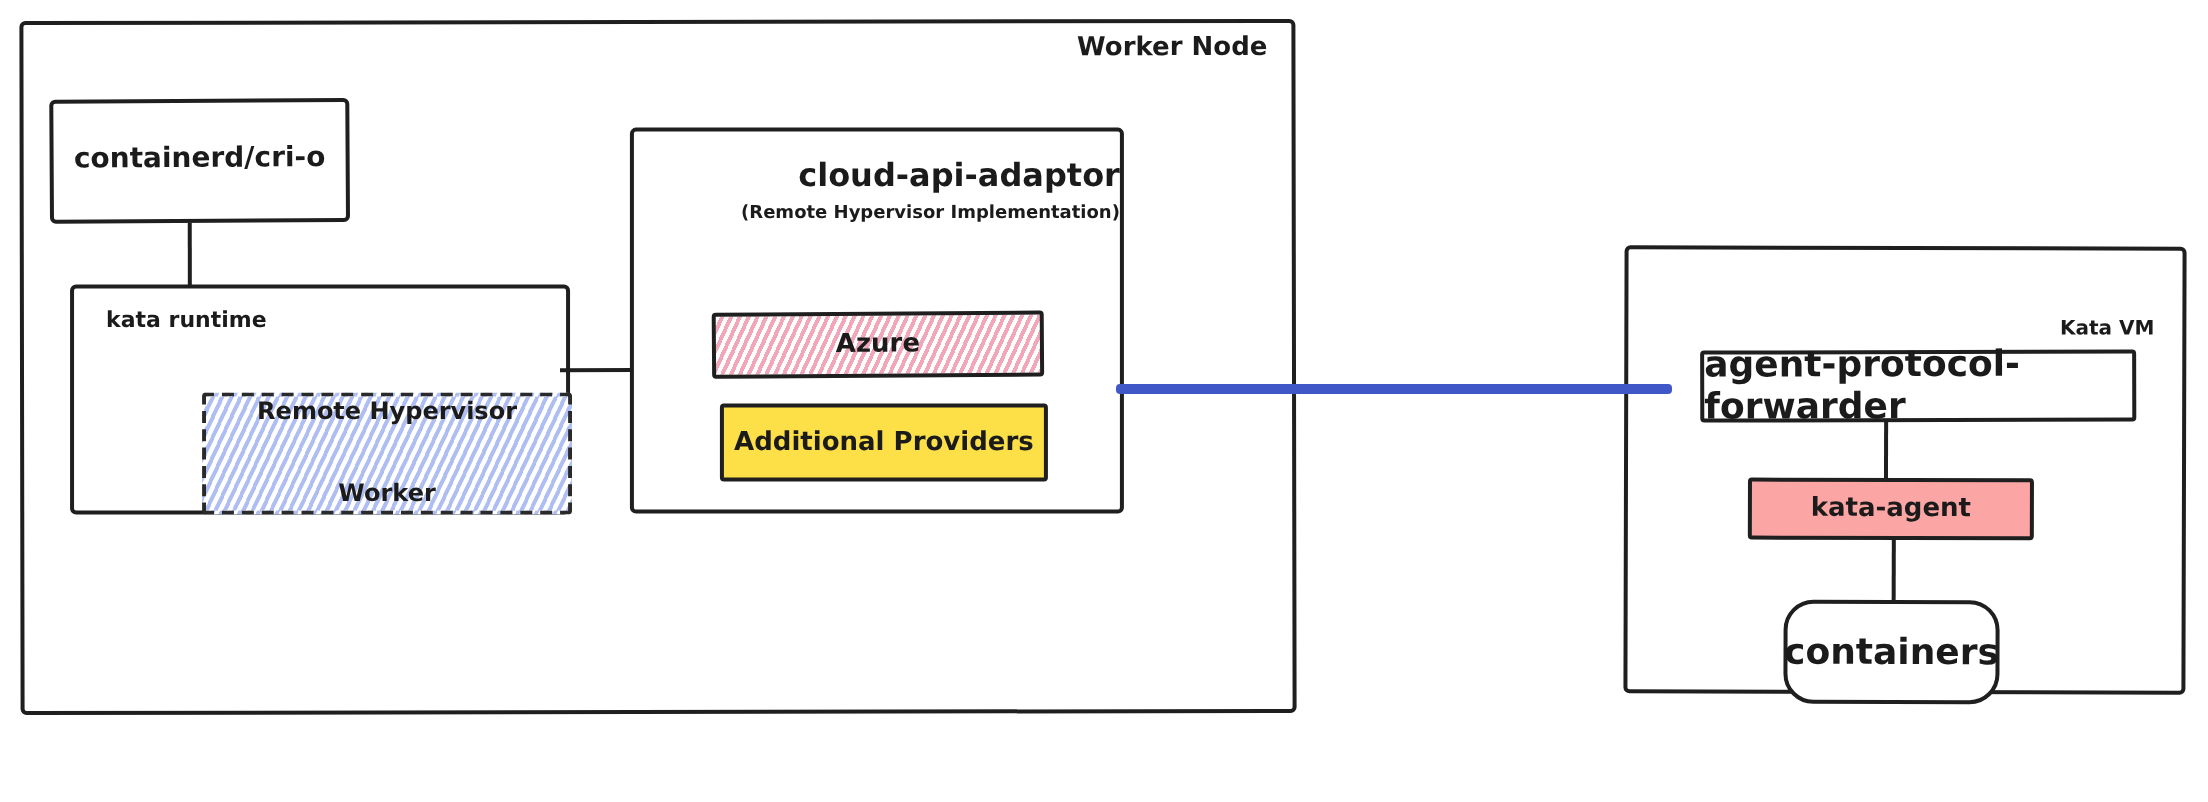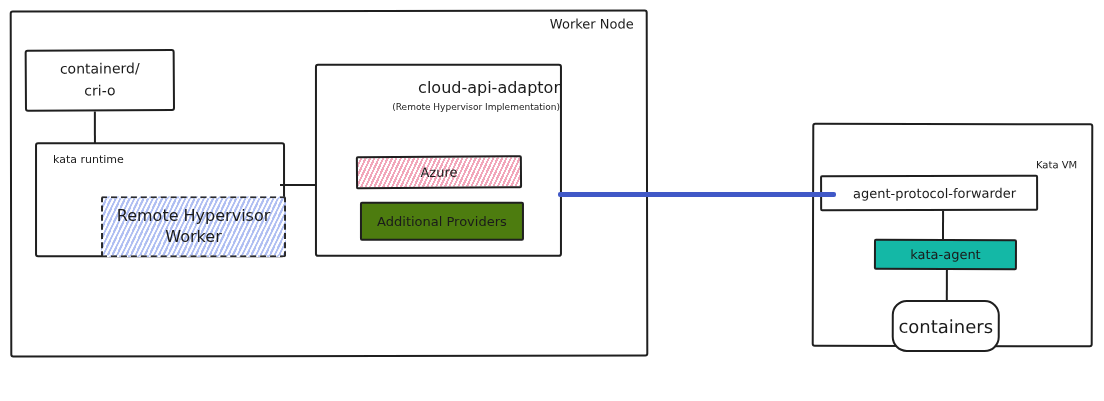--- a/index.html
+++ b/index.html
@@ -1,52 +1,52 @@
 <!DOCTYPE html>
 <html style="--stroke: #1f1f1f; --conn-blue: #4058c7; --pink-hatch: #f2a6ba; --blue-hatch: #aebdf2;"><head>
 <meta charset="utf-8">
 <style>
   html,body{margin:0;padding:0;background:#ffffff;}
   body{font-family:"DejaVu Sans","Liberation Sans",sans-serif;color:#1b1b1b;}
-  .canvas{position:relative;width:1104px;height:401px;background:#ffffff;overflow:hidden;}
+  .canvas{position:relative;width:1104px;height:401px;background:#ffffff;overflow:hidden;font-weight:bold;}
   .box{position:absolute;background:#ffffff;border:2px solid var(--stroke);border-radius:3px;box-sizing:border-box;}
   .lbl{white-space:nowrap;}
   
   .worker-node{left:10px;top:10px;width:638px;height:347px;transform:rotate(-0.1deg);}
   .worker-node-label{position:absolute;top:5px;right:12px;font-size:13px;}
   
-  .containerd{left:13px;top:37px;width:150px;height:62px;display:flex;flex-direction:column;align-items:center;justify-content:center;font-size:14px;line-height:1.55;transform:rotate(-0.25deg);}
+  .containerd{left:13px;top:37px;width:150px;height:62px;display:flex;flex-direction:row;align-items:center;justify-content:center;font-size:14px;line-height:1.55;transform:rotate(-0.25deg);}
   .vline{position:absolute;width:2px;background:var(--stroke);}
   .hline{position:absolute;height:2px;background:var(--stroke);}
   .conn-containerd-kata{left:82px;top:99px;height:32px;}
   
   .kata-runtime{left:23px;top:130px;width:250px;height:115px;transform:rotate(0.1deg);}
   .kata-runtime-label{position:absolute;top:9px;left:16px;font-size:11px;}
   .rhs{position:absolute;left:64px;top:52px;width:185px;height:61px;border:2px dashed #2a2a2a;border-radius:2px;
        background:repeating-linear-gradient(115deg,#ffffff 0px,#ffffff 2.2px,var(--blue-hatch) 2.2px,var(--blue-hatch) 4.2px);
-       display:flex;flex-direction:column;align-items:center;justify-content:center;font-size:16px;line-height:1.3;box-sizing:border-box;}
+       display:flex;flex-direction:column;align-items:center;justify-content:space-between;font-size:12px;line-height:1.3;box-sizing:border-box;}
   .conn-kata-caa{left:268px;top:172px;width:37px;}
   
   .caa{left:303px;top:52px;width:247px;height:193px;transform:rotate(0.1deg);}
   .caa-title{position:absolute;top:12px;left:0;width:100%;text-align:right;font-size:16px;}
   .caa-subtitle{position:absolute;top:36px;left:0;width:100%;text-align:right;font-size:9px;}
   .azure{position:absolute;left:39px;top:90px;width:166px;height:33px;border:2px solid var(--stroke);border-radius:2px;
          background:repeating-linear-gradient(115deg,#ffffff 0px,#ffffff 2px,var(--pink-hatch) 2px,var(--pink-hatch) 4px);
          display:flex;align-items:center;justify-content:center;font-size:13px;box-sizing:border-box;transform:rotate(-0.4deg);}
-  .addl{position:absolute;left:43px;top:136px;width:164px;height:39px;border:2px solid var(--stroke);border-radius:2px;background:#4d7c0f;
+  .addl{position:absolute;left:43px;top:136px;width:164px;height:39px;border:2px solid var(--stroke);border-radius:2px;background:#fde047;
         display:flex;align-items:center;justify-content:center;font-size:13px;box-sizing:border-box;}
   
   .blue-conn{position:absolute;left:558px;top:192px;width:278px;height:5px;background:var(--conn-blue);border-radius:2px;z-index:5;}
   
   .kata-vm{left:812px;top:123px;width:281px;height:224px;transform:rotate(0.15deg);}
   .kata-vm-label{position:absolute;top:6px;right:14px;font-size:10px;margin-top:28px;}
-  .apf{position:absolute;left:6px;top:50px;width:218px;height:36px;border:2px solid var(--stroke);border-radius:2px;background:#fff;
-       display:flex;align-items:center;justify-content:center;font-size:13px;box-sizing:border-box;transform:rotate(-0.3deg);padding-left:11px;}
+  .apf{position:absolute;left:36px;top:50px;width:218px;height:36px;border:2px solid var(--stroke);border-radius:2px;background:#fff;
+       display:flex;align-items:center;justify-content:center;font-size:18px;box-sizing:border-box;transform:rotate(-0.3deg);}
   .conn-apf-agent{left:128px;top:86px;height:29px;}
-  .kagent{position:absolute;left:60px;top:114px;width:143px;height:31px;border:2px solid var(--stroke);border-radius:2px;background:#14b8a6;
+  .kagent{position:absolute;left:60px;top:114px;width:143px;height:31px;border:2px solid var(--stroke);border-radius:2px;background:#fca5a5;
        display:flex;align-items:center;justify-content:center;font-size:13px;box-sizing:border-box;}
   .conn-agent-containers{left:132px;top:145px;height:31px;}
   .containers{position:absolute;left:78px;top:175px;width:108px;height:52px;border:2px solid var(--stroke);border-radius:15px;background:#fff;
        display:flex;align-items:center;justify-content:center;font-size:18px;box-sizing:border-box;}
   .pod-vm-caption{position:absolute;left:855px;top:369px;font-size:14px;}
 </style>
 </head>
 <body>
 
 <div class="canvas">

